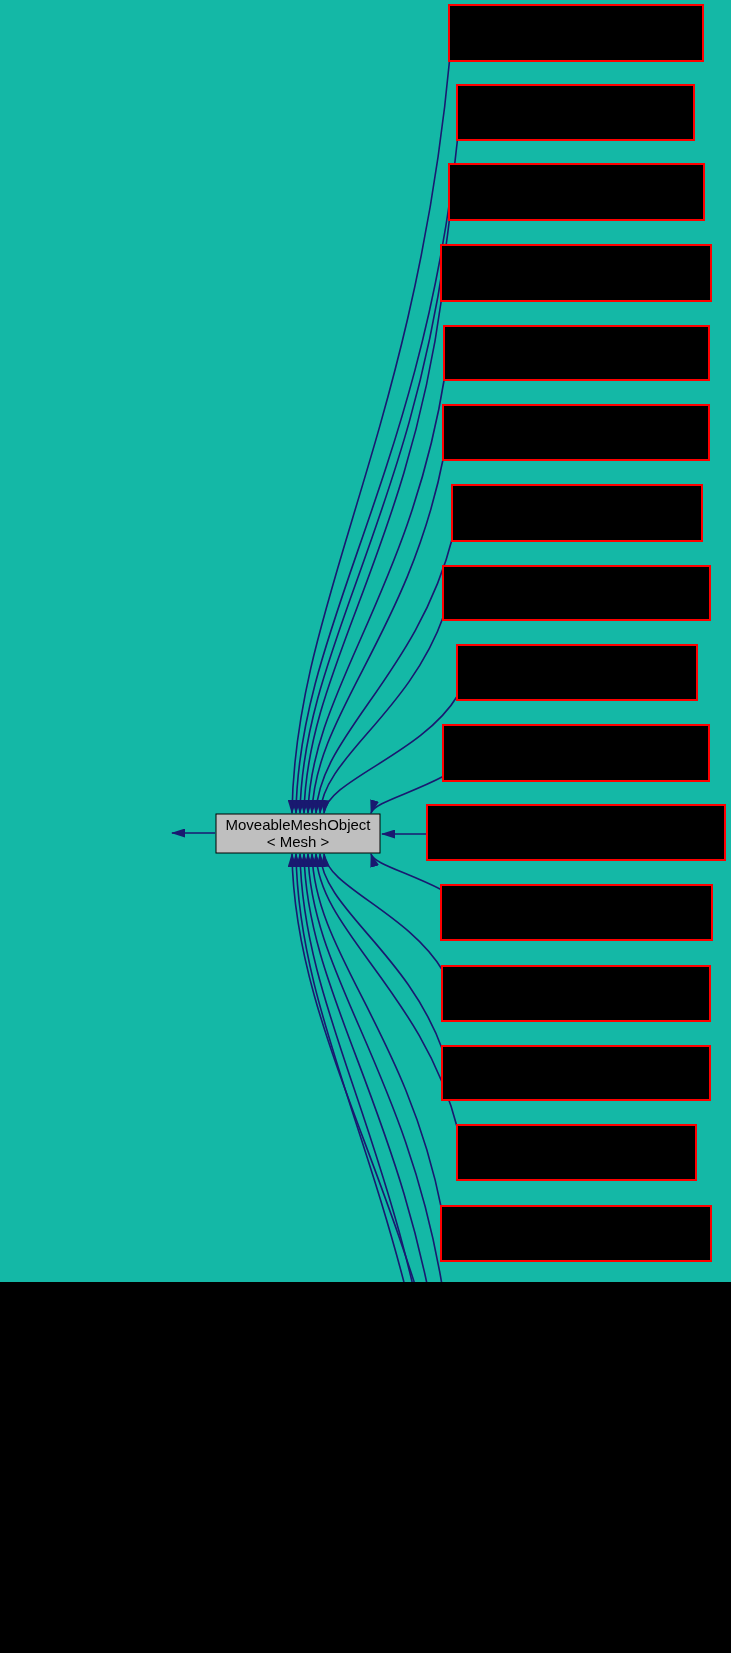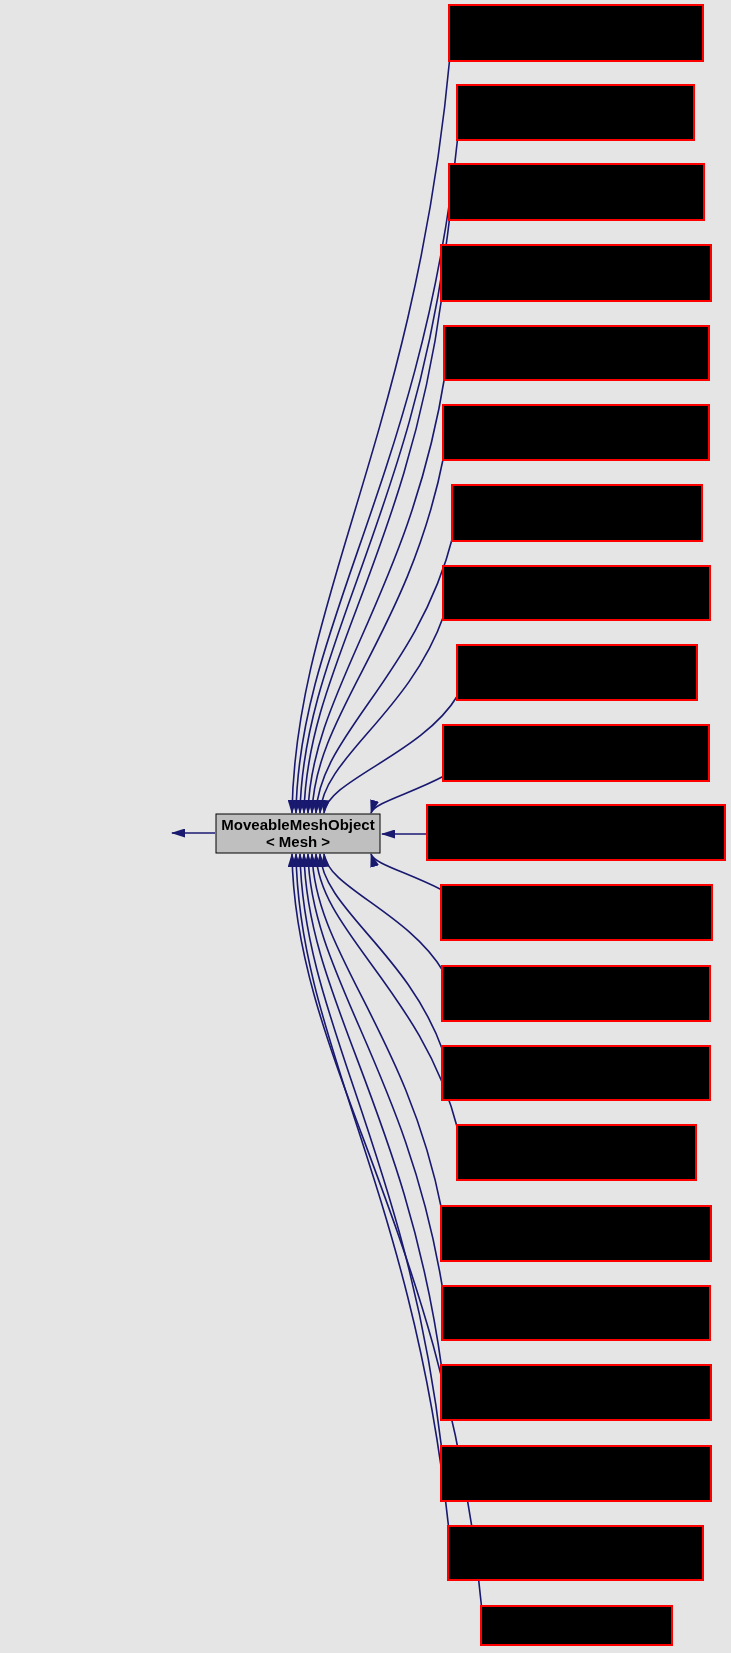--- a/index.html
+++ b/index.html
@@ -3,24 +3,23 @@
 <meta charset="utf-8">
 <style>
   html, body {
     margin: 0;
     padding: 0;
     background: #000000;
   }
   .stage {
     position: relative;
     width: 731px;
-    height: 1653px;
-    background: #e5e5e5;
+    height: 1282px;
+    background: #14b8a6;
     overflow: hidden;
-    font-weight: bold;
   }
   svg {
     display: block;
   }
   .center-label {
     font-family: "Liberation Sans", sans-serif;
     font-size: 15px;
     fill: #000000;
     text-anchor: middle;
   }

